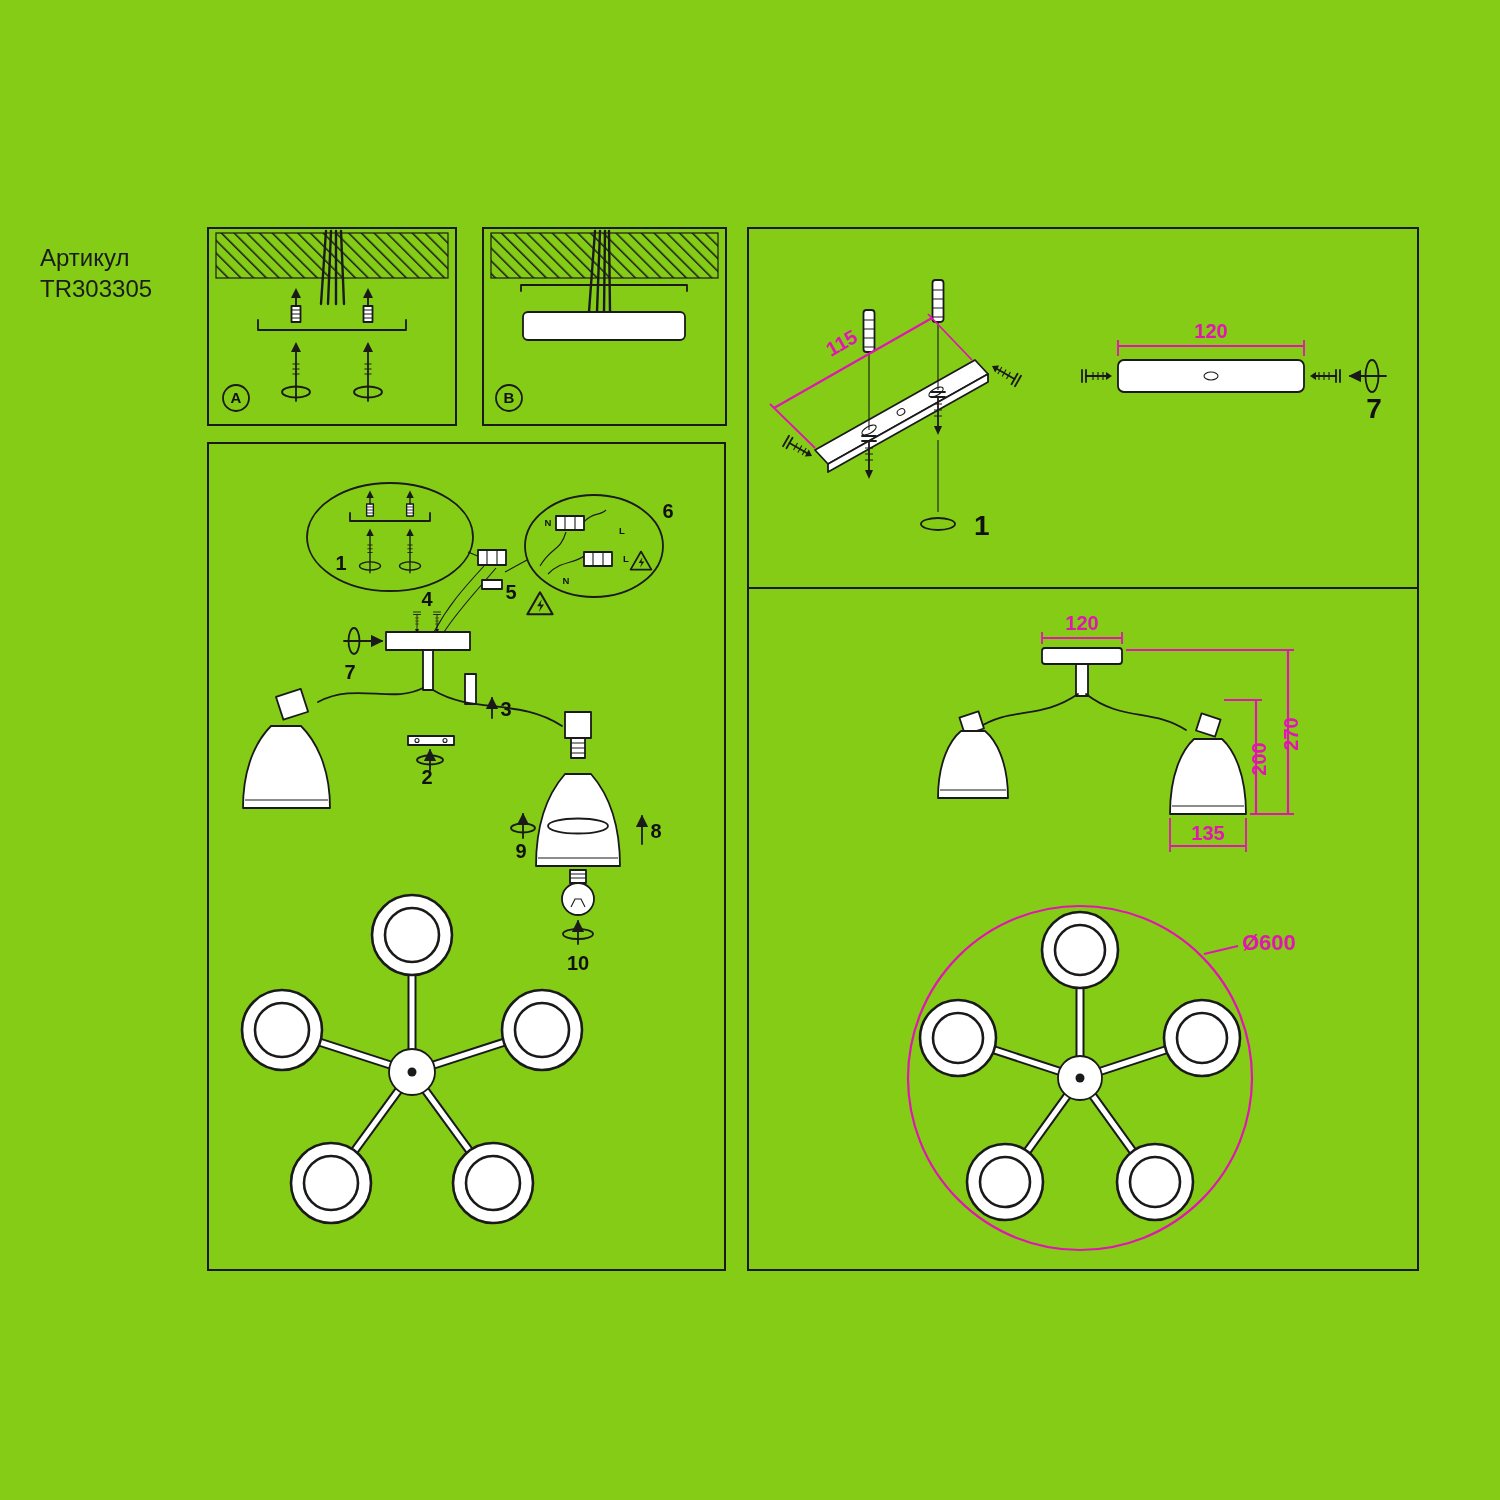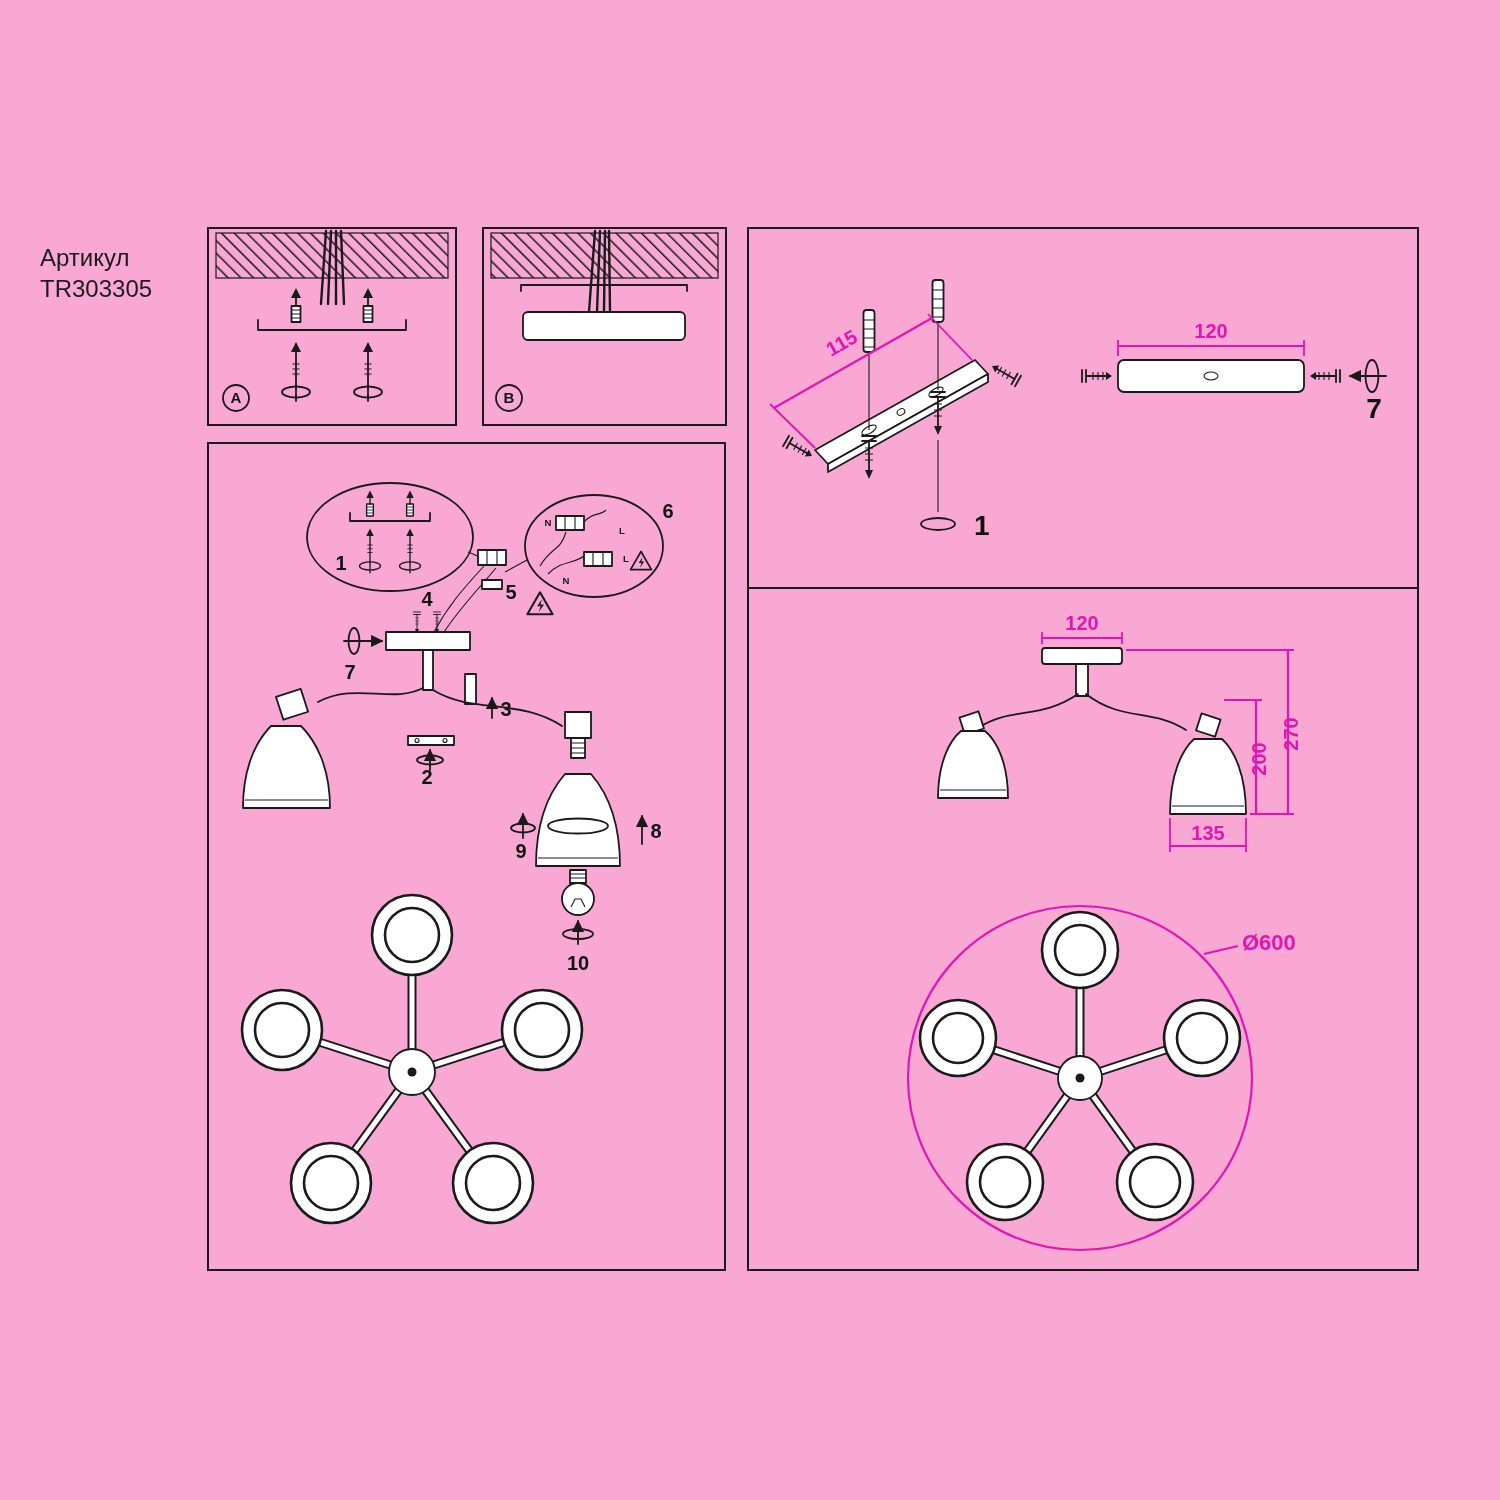--- a/index.html
+++ b/index.html
@@ -1,17 +1,17 @@
 <!DOCTYPE html>
 <html style="--line-color: #1a1a1a; --accent-color: #e215b2;"><head>
 <meta charset="utf-8">
 <style>
   :root { --line-color:#1a1a1a; --accent-color:#e215b2; }
   html,body { margin:0; padding:0; background:#ffffff; }
-  .sheet { position:relative; width:1500px; height:1500px; background:#f9a8d4; overflow:hidden; }
+  .sheet { position:relative; width:1500px; height:1500px; background:#84cc16; overflow:hidden; }
   svg text { font-family:"Liberation Sans", sans-serif; }
 
   .border  { fill:none; stroke:var(--line-color,#1a1a1a); stroke-width:2; }
   .ln      { fill:none; stroke:var(--line-color,#1a1a1a); stroke-width:1.8; stroke-linecap:round; stroke-linejoin:round; }
   .lnthin  { fill:none; stroke:var(--line-color,#1a1a1a); stroke-width:1.1; }
   .wh      { fill:#ffffff; stroke:var(--line-color,#1a1a1a); stroke-width:1.8; stroke-linejoin:round; }
   .fillb   { fill:var(--line-color,#1a1a1a); stroke:none; }
   .wire    { fill:none; stroke:var(--line-color,#1a1a1a); stroke-width:2.4; stroke-linecap:round; }
   .arm     { fill:none; stroke:var(--line-color,#1a1a1a); stroke-width:9; }
   .armin   { fill:none; stroke:#ffffff; stroke-width:5; }

